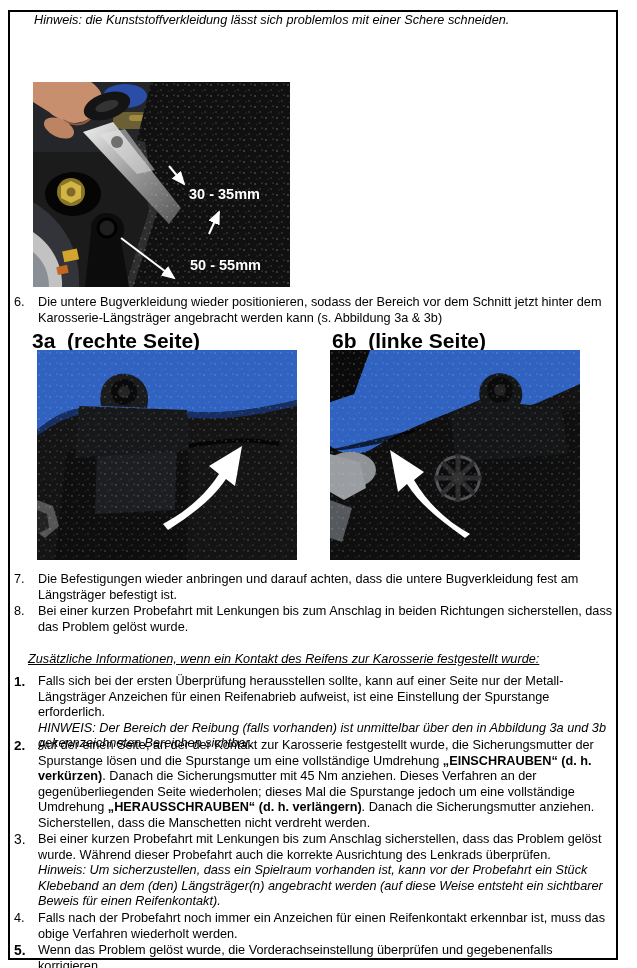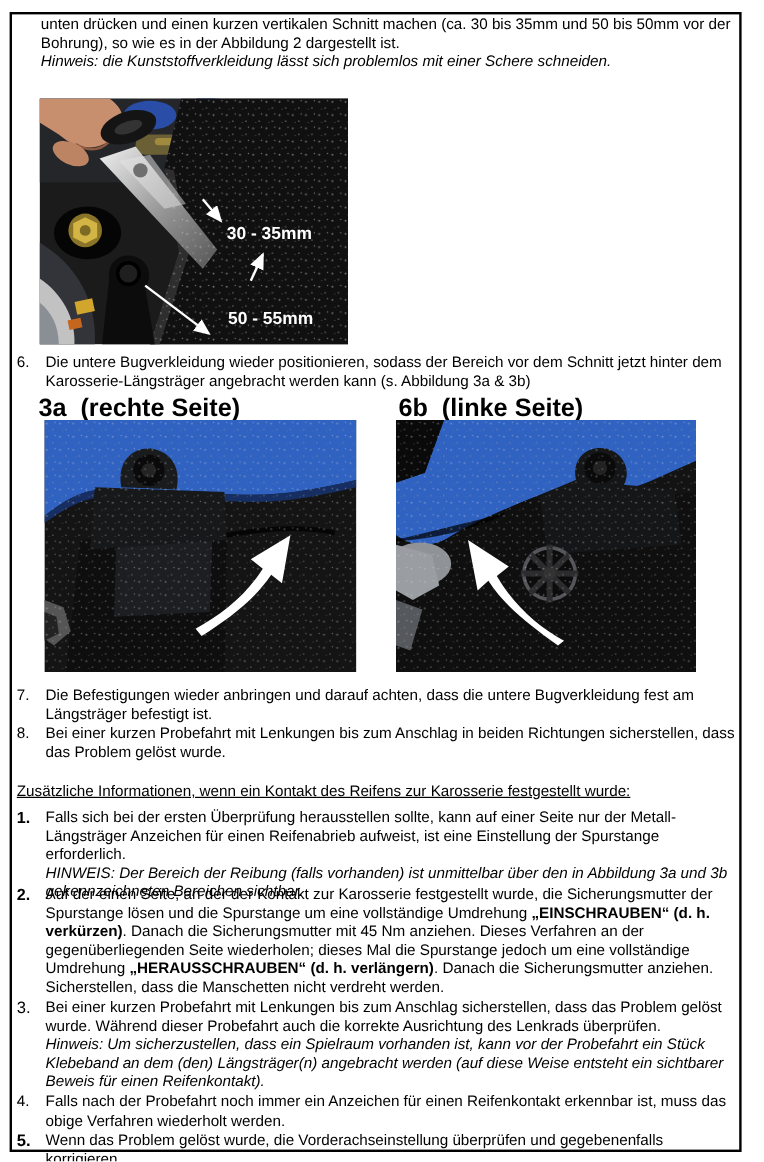--- a/index.html
+++ b/index.html
@@ -21,21 +21,20 @@
   figure{margin:0;padding:0;}
   svg text{font-family:"Liberation Sans",sans-serif;}
 </style>
 </head>
 <body>
 
 <div class="page">
   <div class="frame">
 
     <div class="abs txt" style="left:24px;top:1px;width:580px;">
-      <div><span>unten drücken und einen kurzen vertikalen Schnitt machen (ca. 30 bis 35mm und 50 bis 50mm vor der Bohrung), so wie es in der Abbildung 2 dargestellt ist.</span></div>
       <div><span class="r-i">Hinweis:  die Kunststoffverkleidung lässt sich problemlos mit einer Schere schneiden.</span></div>
     </div>
 
 
     <figure class="abs" style="left:23px;top:70px;">
       <svg width="257" height="205" viewBox="0 0 257 205">
         <defs>
           <pattern id="spk2" width="11" height="11" patternUnits="userSpaceOnUse">
             <circle cx="2" cy="3" r="0.8" fill="#cfcfcf"></circle>
             <circle cx="7" cy="8" r="0.7" fill="#9f9f9f"></circle>
@@ -157,21 +156,21 @@
     <div class="abs txt step" style="top:560px;">
       <span class="num">7.</span>
       <div><span>Die Befestigungen wieder anbringen und darauf achten, dass die untere Bugverkleidung fest am Längsträger befestigt ist.</span></div>
     </div>
 
     <div class="abs txt step" style="top:592px;">
       <span class="num">8.</span>
       <div><span>Bei einer kurzen Probefahrt mit Lenkungen bis zum Anschlag in beiden Richtungen sicherstellen, dass das Problem gelöst wurde.</span></div>
     </div>
 
-    <div class="abs txt extra-h" style="left:4px;top:640px;width:600px;">Zusätzliche Informationen, wenn ein Kontakt des Reifens zur Karosserie festgestellt wurde:</div>
+    <div class="abs txt extra-h" style="left:18px;top:640px;width:600px;font-style:italic;">Zusätzliche Informationen, wenn ein Kontakt des Reifens zur Karosserie festgestellt wurde:</div>
 
     <div class="abs txt step" style="top:662px;">
       <span class="num bld">1.</span>
       <div>
         <div><span>Falls sich bei der ersten Überprüfung herausstellen sollte, kann auf einer Seite nur der Metall-Längsträger Anzeichen für einen Reifenabrieb aufweist, ist eine Einstellung der Spurstange erforderlich.</span></div>
         <div><span class="r-i">HINWEIS:  Der Bereich der Reibung (falls vorhanden) ist unmittelbar über den in Abbildung 3a und 3b gekennzeichneten Bereichen sichtbar.</span></div>
       </div>
     </div>
 
     <div class="abs txt step" style="top:726px;">

